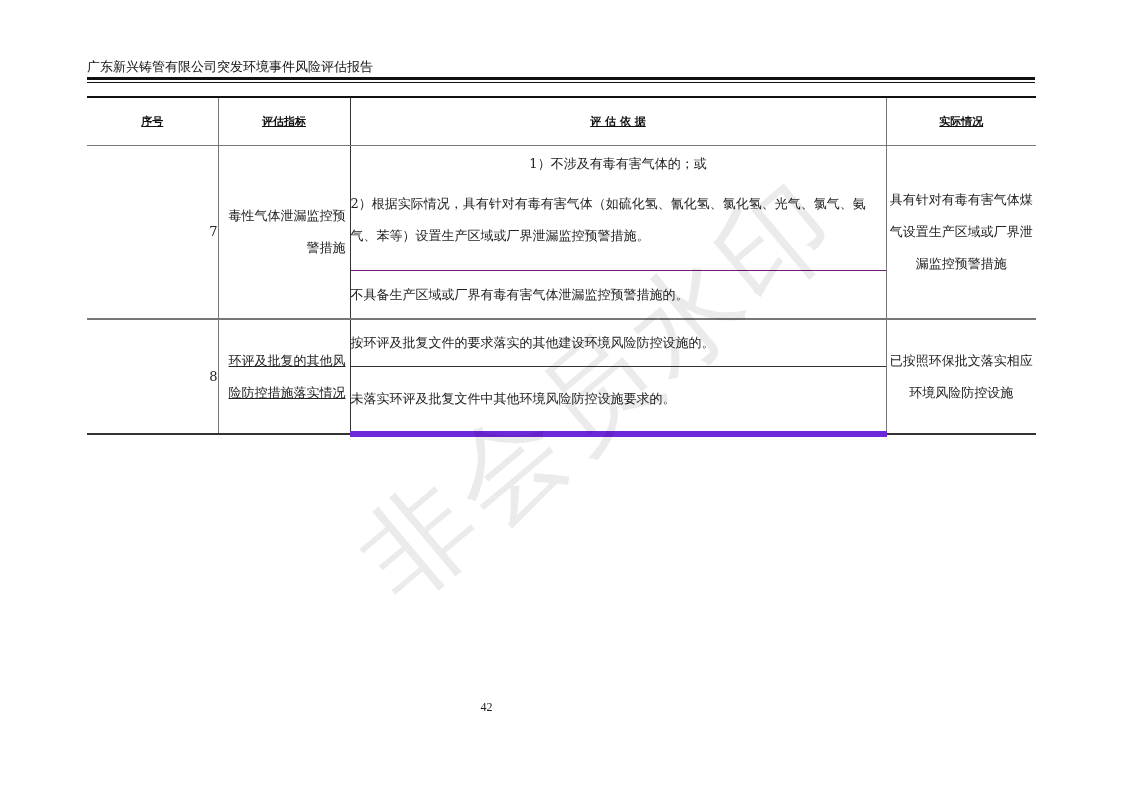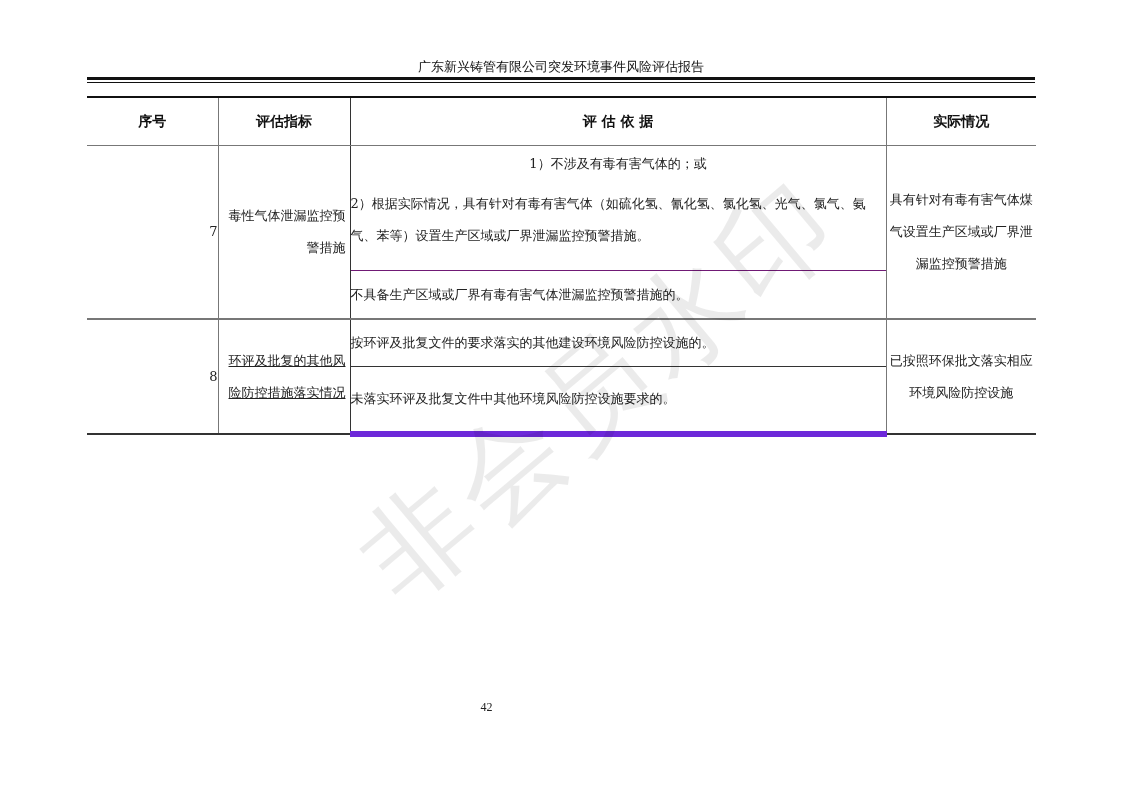--- a/index.html
+++ b/index.html
@@ -1,40 +1,40 @@
 <!DOCTYPE html>
 <html><head>
 <meta charset="utf-8">
 <style>
   html, body { margin: 0; padding: 0; }
   body {
     width: 1122px; height: 793px; background: #ffffff; position: relative; overflow: hidden;
     font-family: "DejaVu Serif", "Liberation Serif", serif; color: #222;
   }
   .header-title {
-    position: absolute; left: 87px; width: 948px; top: 58px; text-align: center;
+    position: absolute; left: 87px; width: 948px; top: 58px; 
     font-family: "DejaVu Sans", "Liberation Sans", sans-serif; font-size: 13px; color: #111;
   }
   .header-rule-thick { position: absolute; left: 87px; width: 948px; top: 77px; height: 3px; background: #111; }
   .header-rule-thin { position: absolute; left: 87px; width: 948px; top: 82px; height: 1px; background: #111; }
 
   table.eval {
     position: absolute; left: 87px; top: 96px; width: 949px;
     border-collapse: collapse; table-layout: fixed;
     font-size: 13px;
   }
   table.eval col.c1 { width: 131px; }
   table.eval col.c2 { width: 132px; }
   table.eval col.c3 { width: 536px; }
   table.eval col.c4 { width: 150px; }
   table.eval th, table.eval td { padding: 0; vertical-align: middle; }
   table.eval thead tr { border-top: 2px solid #111; }
   table.eval th {
-    height: 47px; font-family: "DejaVu Sans", "Liberation Sans", sans-serif; font-weight: bold; font-size: 14px;
-    text-align: center; color: #111; border-bottom: 1px solid #777;
+    height: 47px; font-family: "DejaVu Sans", "Liberation Sans", sans-serif; font-weight: bold; font-size: 11px;
+    text-align: center; color: #111; border-bottom: 1px solid #777; text-decoration: underline;
   }
   .vline { border-left: 1px solid #777; }
   .vline-dark { border-left: 1px solid #333; margin-top: 32px; }
   td.center { text-align: right; line-height: 32px; margin-left: 38px; }
   td.basis { padding-left: 8px; padding-right: 4px; line-height: 32px; }
   tr.row7a td.basis { height: 122px; vertical-align: top; padding-top: 2px; }
   tr.row7b td.basis { height: 47px; border-top: 1px solid #701a75; }
   tr.row8a td.basis { height: 46px; }
   tr.row8b td.basis { height: 64px; border-top: 1px solid #333; }
   tr.sep td { border-top: 2px solid #777; }

